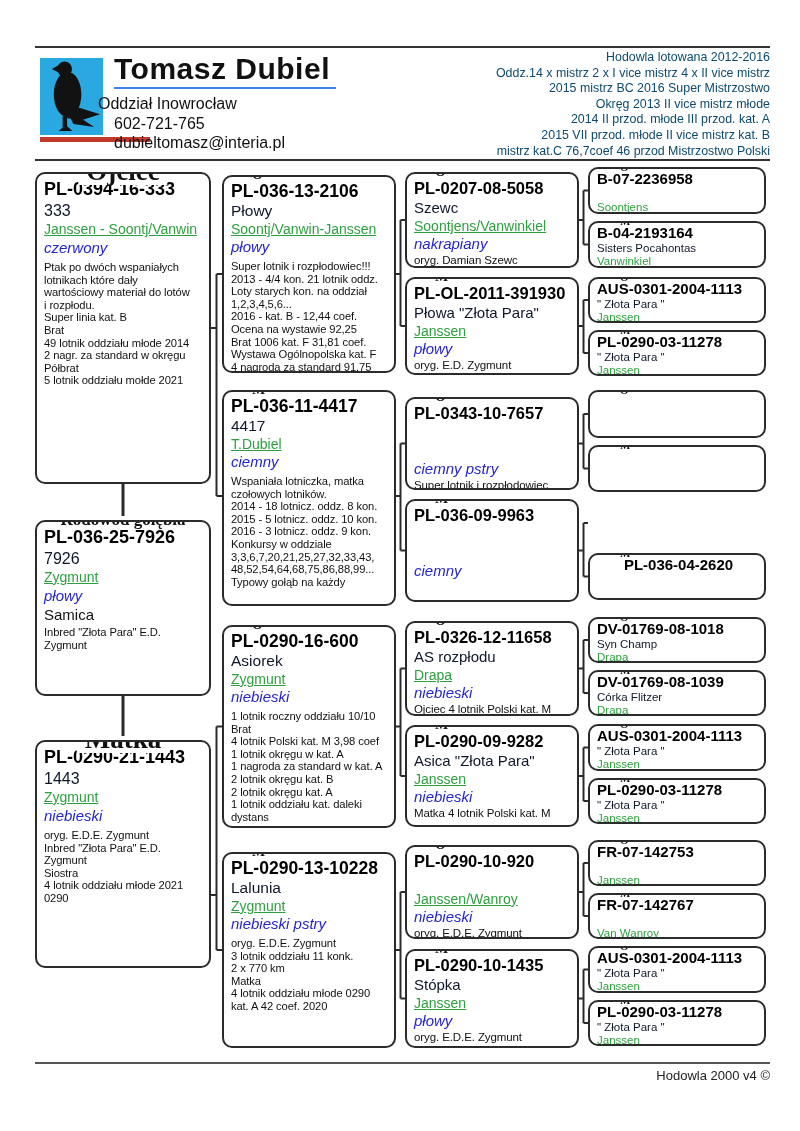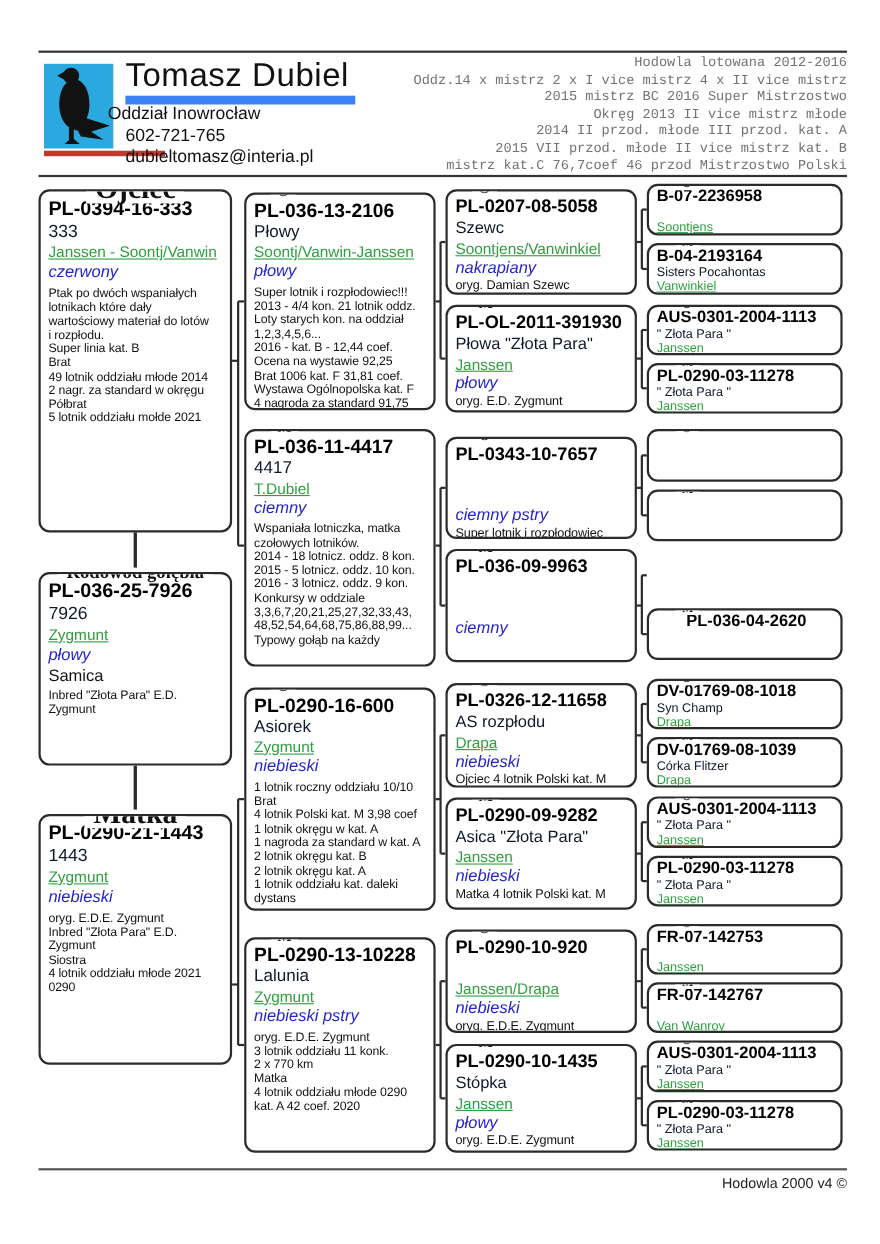--- a/index.html
+++ b/index.html
@@ -5,27 +5,27 @@
   html,body{margin:0;padding:0;background:#fff;}
   #page{position:relative;width:800px;height:1131px;background:#fff;overflow:hidden;
         font-family:"Liberation Sans",sans-serif;color:#111;}
   .rule{position:absolute;background:#333;height:2px;}
   #rule-top{left:35px;top:46px;width:735px;}
   #rule-header-bottom{left:35px;top:159px;width:735px;}
   #rule-footer{left:35px;top:1062px;width:735px;background:#555;}
   #logo{position:absolute;left:40px;top:58px;width:63px;height:77px;background:#29a9e0;}
   #logo svg{width:100%;height:100%;display:block;}
   #logo-bar{position:absolute;left:40px;top:137px;width:110px;height:5px;background:#c0392b;}
-  #breeder-name{position:absolute;left:114px;top:52px;font-size:30px;font-weight:normal;
-        letter-spacing:.5px;border-bottom:8px solid #3b82f6;padding:0 6px 1px 0;white-space:nowrap;}
+  #breeder-name{position:absolute;left:114px;top:52px;font-size:30px;font-weight:bold;
+        letter-spacing:.5px;border-bottom:2px solid #3b82f6;padding:0 6px 1px 0;white-space:nowrap;}
   #club{position:absolute;left:98px;top:95px;font-size:16px;}
   #phone{position:absolute;left:114px;top:115px;font-size:16px;}
   #email{position:absolute;left:114px;top:134px;font-size:16px;}
   #achievements{position:absolute;right:30px;top:50px;text-align:right;font-size:12.4px;
-        line-height:15.6px;color:#737373;font-family:Liberation Mono, monospace;}
+        line-height:15.6px;color:#0c4a6e;}
   #footer-credit{position:absolute;right:30px;top:1068px;font-size:13px;color:#222;}
   #pedigree{position:absolute;left:0;top:0;width:800px;height:1131px;border-radius:25px;}
   #connectors{position:absolute;left:0;top:0;}
   .pbox{position:absolute;border:2px solid #2b2b2b;border-radius:10px;background:#fff;
         box-sizing:border-box;padding:4px 4px 2px 7px;overflow:hidden;}
   .box-title{position:absolute;left:50%;transform:translateX(-50%);background:#fff;padding:0 8px;
         font-family:"Liberation Serif",serif;font-weight:bold;color:#111;white-space:nowrap;line-height:1;}
   .title-big .box-title{font-size:27px;top:-16px;}
   .title-mid .box-title{font-size:17px;top:-11px;}
   .box-tag{position:absolute;top:-9px;left:22px;background:#fff;padding:0 6px;
@@ -298,21 +298,21 @@
         <div class="line ring">PL-0290-09-9282</div>
         <div class="line name">Asica "Złota Para"</div>
         <div class="line strain">Janssen</div>
         <div class="line feather">niebieski</div>
         <div class="line note">Matka 4 lotnik Polski kat. M</div>
       </div>
       <div class="pbox col3" style="left: 405px; top: 845px; width: 174px; height: 94px;">
         <span class="box-tag">O</span>
         <div class="line ring">PL-0290-10-920</div>
         <div class="line name"></div>
-        <div class="line strain">Janssen/Drapa</div>
+        <div class="line strain">Janssen/Wanroy</div>
         <div class="line feather">niebieski</div>
         <div class="line note">oryg. E.D.E. Zygmunt</div>
       </div>
       <div class="pbox col3" style="left: 405px; top: 949px; width: 174px; height: 99px;">
         <span class="box-tag">M</span>
         <div class="line ring">PL-0290-10-1435</div>
         <div class="line name">Stópka</div>
         <div class="line strain">Janssen</div>
         <div class="line feather">płowy</div>
         <div class="line note">oryg. E.D.E. Zygmunt</div>

